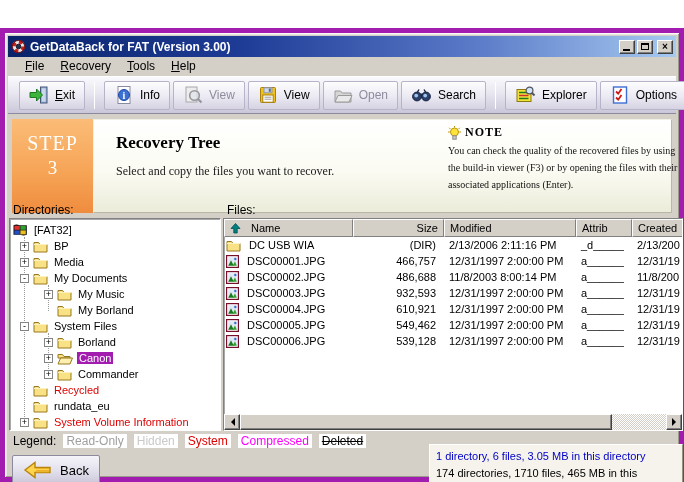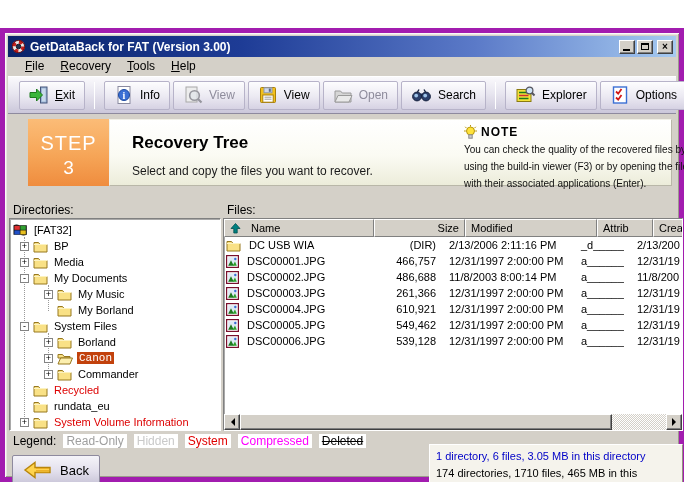--- a/index.html
+++ b/index.html
@@ -30,21 +30,21 @@
   .tb-grip{width:6px;height:26px;margin-right:3px;
     background-image:radial-gradient(#8F8BA3 34%,transparent 40%);background-size:4px 4px;}
   .tb-btn{display:flex;align-items:center;gap:6px;height:29px;padding:0 9px;
     border:1px solid #B7B3C9;border-radius:2px;font-size:12px;color:#000;
     background:linear-gradient(180deg,#FDFDFE 0%,#EBE9F2 55%,#D6D2E3 100%);}
   .tb-btn.disabled{color:#8E8C9C;}
   .tb-ico{display:flex;align-items:center;}
   .tb-sep{width:1px;height:27px;background:#9A96AA;border-right:1px solid #fff;margin:0 6px;}
   .tb-spacer{flex:1;}
   
-  .banner{position:absolute;left:23px;top:86px;right:7px;height:67px;display:flex;}
+  .banner{position:absolute;left:7px;top:86px;right:7px;height:94px;display:flex;font-family:Liberation Serif, serif;}
   .step-box{width:81px;background:linear-gradient(180deg,#FBBC77 0%,#F6A557 55%,#EF8C3E 100%);
     color:#fff;text-align:center;}
   .step-word{font-size:20px;letter-spacing:1px;margin-top:13px;}
   .step-num{font-size:19px;margin-top:2px;}
   .banner-panel{flex:1;position:relative;
     background:linear-gradient(180deg,#FFFFFF 0%,#FBFBF3 55%,#ECECDA 100%);
     border:1px solid;border-color:#F2F1E8 #B9B7A8 #B9B7A8 #F2F1E8;}
   .banner-title{position:absolute;left:22px;top:13px;font-size:17px;font-weight:bold;color:#000;}
   .banner-sub{position:absolute;left:22px;top:44px;font-size:12px;color:#1a1a1a;}
   .note{position:absolute;left:354px;top:5px;width:238px;}
@@ -57,21 +57,21 @@
     box-shadow:inset 1px 1px 0 rgba(64,64,64,.45);}
   .tree-panel{position:absolute;left:4px;top:185px;width:212px;height:213px;overflow:hidden;
     font-size:11px;padding-top:3px;}
   .guide{position:absolute;border-left:1px dotted #9a9a9a;width:0;}
   .tree-row{height:16px;display:flex;align-items:center;position:relative;}
   .expander{width:9px;height:9px;border:1px solid #848484;background:#fff;margin-right:4px;
     font-size:9px;line-height:7px;text-align:center;flex:none;z-index:1;}
   .exp-spacer{width:13px;flex:none;}
   .tree-ico{margin-right:4px;display:flex;flex:none;}
   .tree-lbl{padding:0 2px;white-space:nowrap;}
-  .tree-lbl.sel{background:#c2410c;color:#fff;font-family:Liberation Mono, monospace;}
+  .tree-lbl.sel{background:#a21caf;color:#fff;}
   
   .files-panel{position:absolute;left:218px;top:185px;width:460px;height:213px;
     display:flex;flex-direction:column;font-size:11px;overflow:hidden;}
   .fheader{display:flex;height:18px;flex:none;}
   .hcell{background:#D4D0C8;border:1px solid;border-color:#FFFFFF #808080 #808080 #FFFFFF;
     display:flex;align-items:center;padding:0 5px;flex:none;}
   .frows{flex:1;overflow:hidden;}
   .frow{height:16px;display:flex;align-items:center;}
   .c-name{width:129px;display:flex;align-items:center;gap:4px;padding-left:2px;flex:none;overflow:hidden;white-space:nowrap;}
   .c-size{width:91px;text-align:right;padding-right:8px;flex:none;}
@@ -406,21 +406,21 @@
               <path d="M1 4.5 H14" stroke="#FCF2C0"></path>
             </svg>
           </span>
           <span class="tree-lbl" style="color: rgb(221, 0, 0);">System Volume Information</span>
         </div>
       </div>
   </div>
 
   <div class="files-panel sunken">
     <div class="fheader" id="fheader">
-        <div class="hcell" style="width: 150px;">
+        <div class="hcell" style="width: 129px;">
           <span style="display: flex; margin-right: 10px;">
             <svg width="11" height="11" viewBox="0 0 11 11">
               <path d="M5.5 0.5 L10 5.5 H7.2 V10 H3.8 V5.5 H1 Z" fill="#008080" stroke="#004F4F" stroke-width="0.8"></path>
             </svg>
           </span>
           <span>Name</span>
         </div>
         <div class="hcell" style="width: 91px; justify-content: flex-end;">
           <span>Size</span>
         </div>
@@ -492,21 +492,21 @@
               <svg width="13" height="13" viewBox="0 0 13 13">
                 <rect x="0.5" y="0.5" width="12" height="12" fill="#fff" stroke="#7A0F2C" stroke-width="1.4"></rect>
                 <rect x="2.2" y="2.2" width="8.6" height="8.6" fill="#DFE9F5"></rect>
                 <path d="M2.2 10.8 L5 5.2 7.8 10.8 Z" fill="#1F7A1F"></path>
                 <path d="M6.6 10.8 L9 6.6 10.8 10.8 Z" fill="#2DA12D"></path>
                 <circle cx="9.3" cy="4" r="1.2" fill="#3B6FD4"></circle>
               </svg>
             </span>
             <span>DSC00003.JPG</span>
           </div>
-          <div class="c-size">261,366</div>
+          <div class="c-size">932,593</div>
           <div class="c-mod">12/31/1997 2:00:00 PM</div>
           <div class="c-att">a______</div>
           <div class="c-cre">12/31/19</div>
         </div>
         <div class="frow">
           <div class="c-name">
             <span class="tree-ico">
               <svg width="13" height="13" viewBox="0 0 13 13">
                 <rect x="0.5" y="0.5" width="12" height="12" fill="#fff" stroke="#7A0F2C" stroke-width="1.4"></rect>
                 <rect x="2.2" y="2.2" width="8.6" height="8.6" fill="#DFE9F5"></rect>

